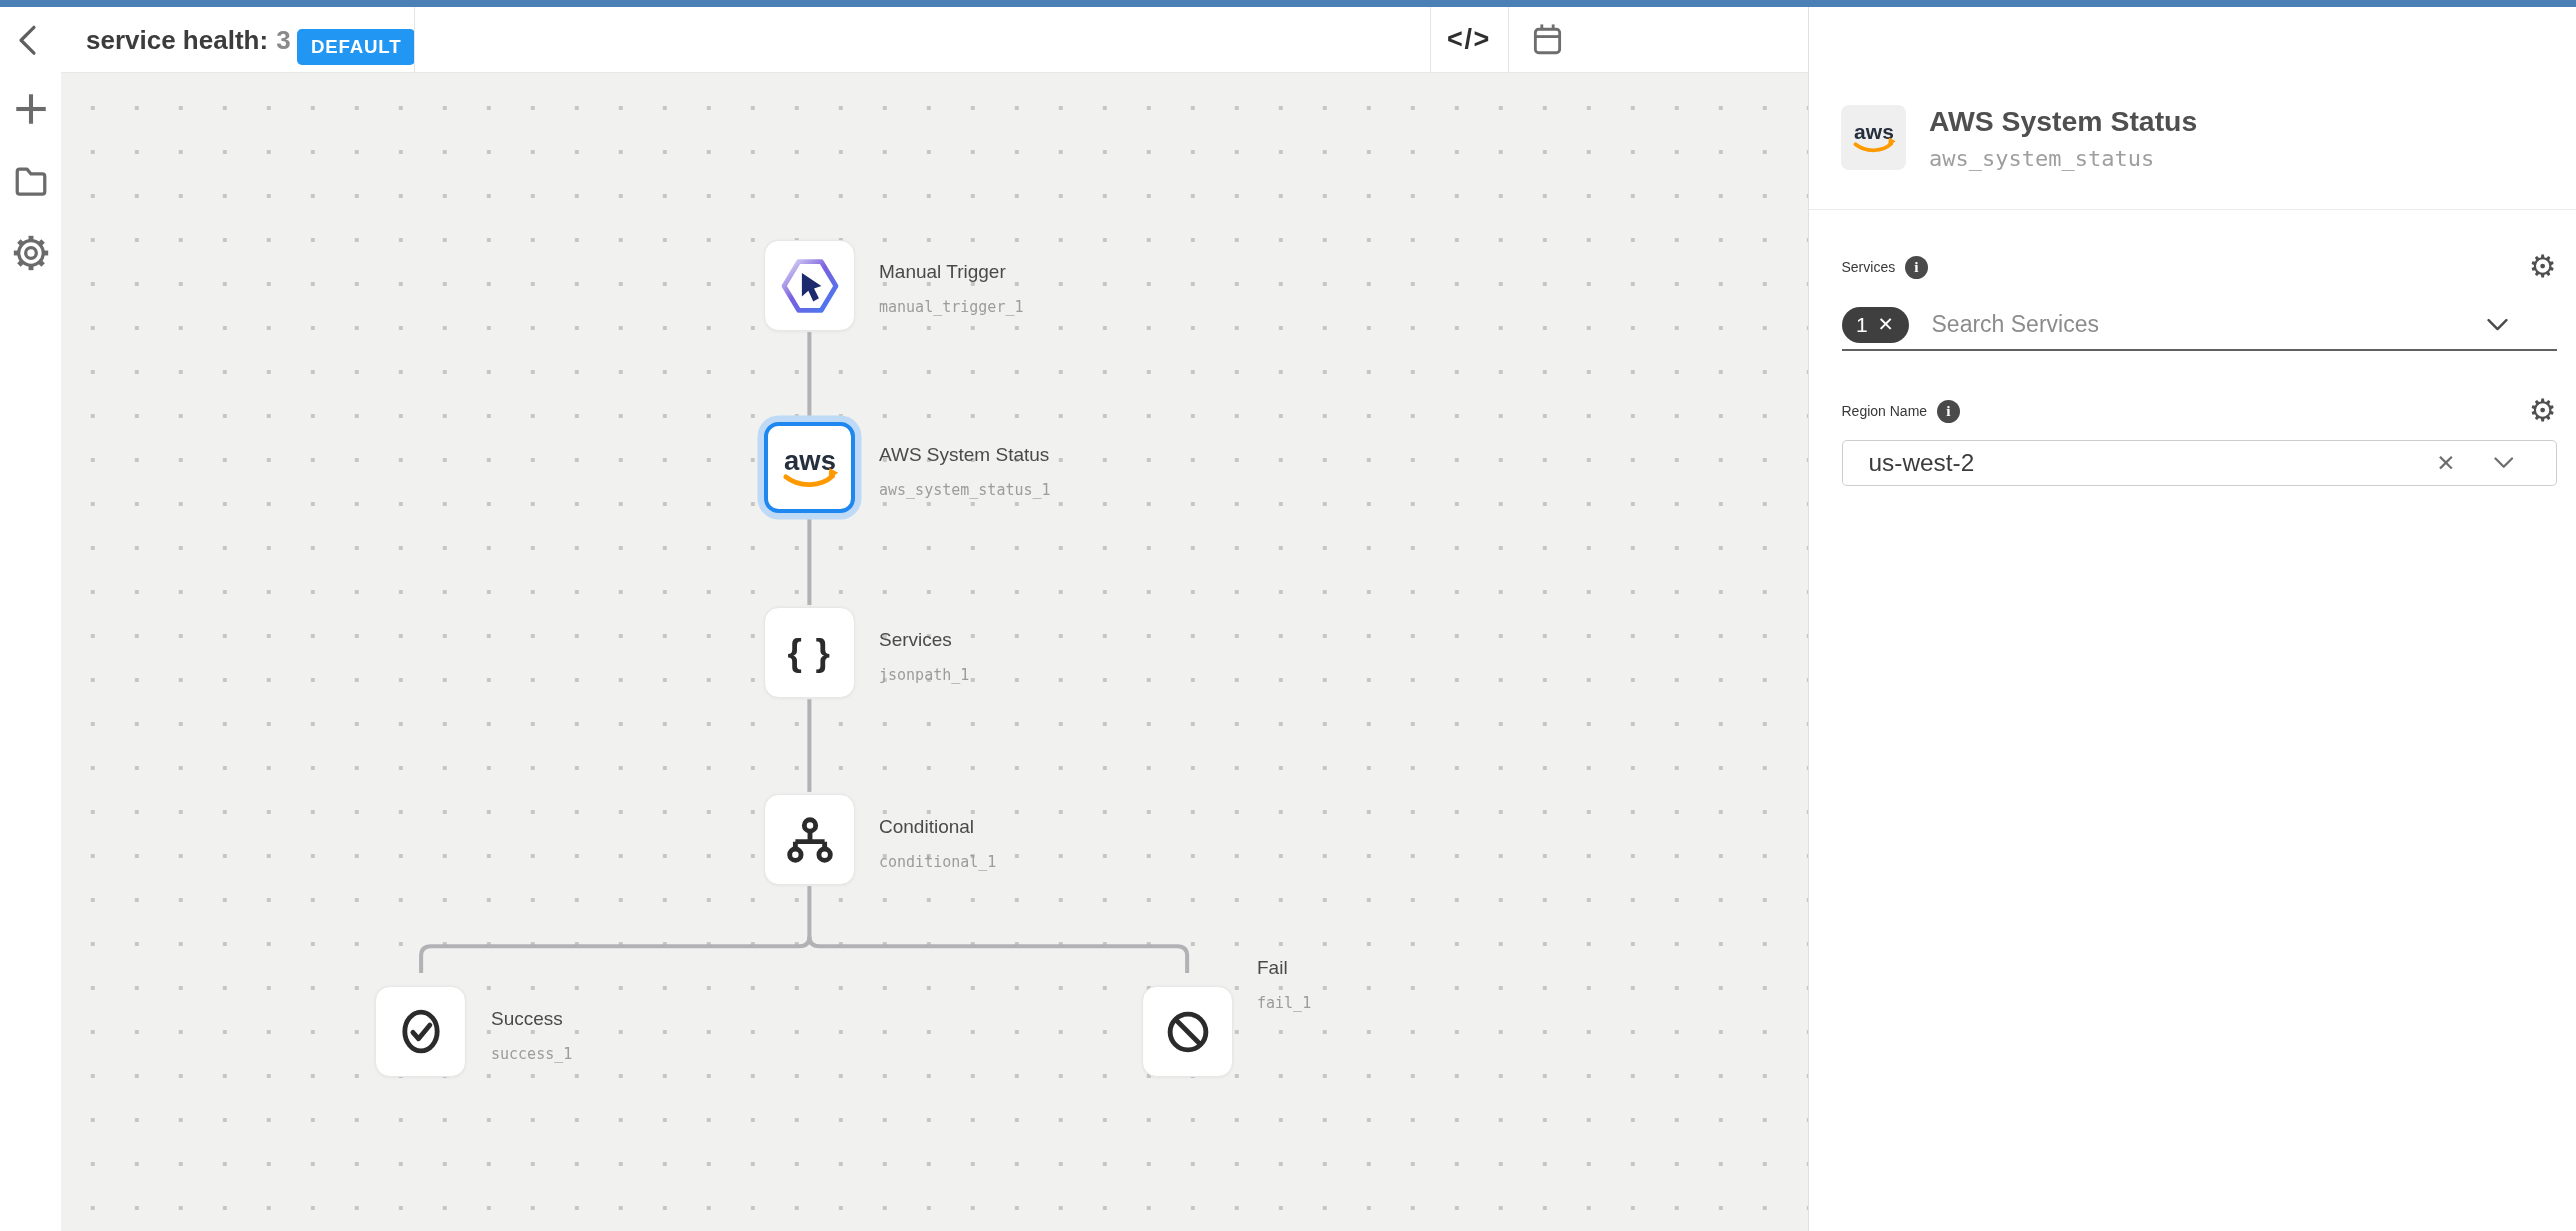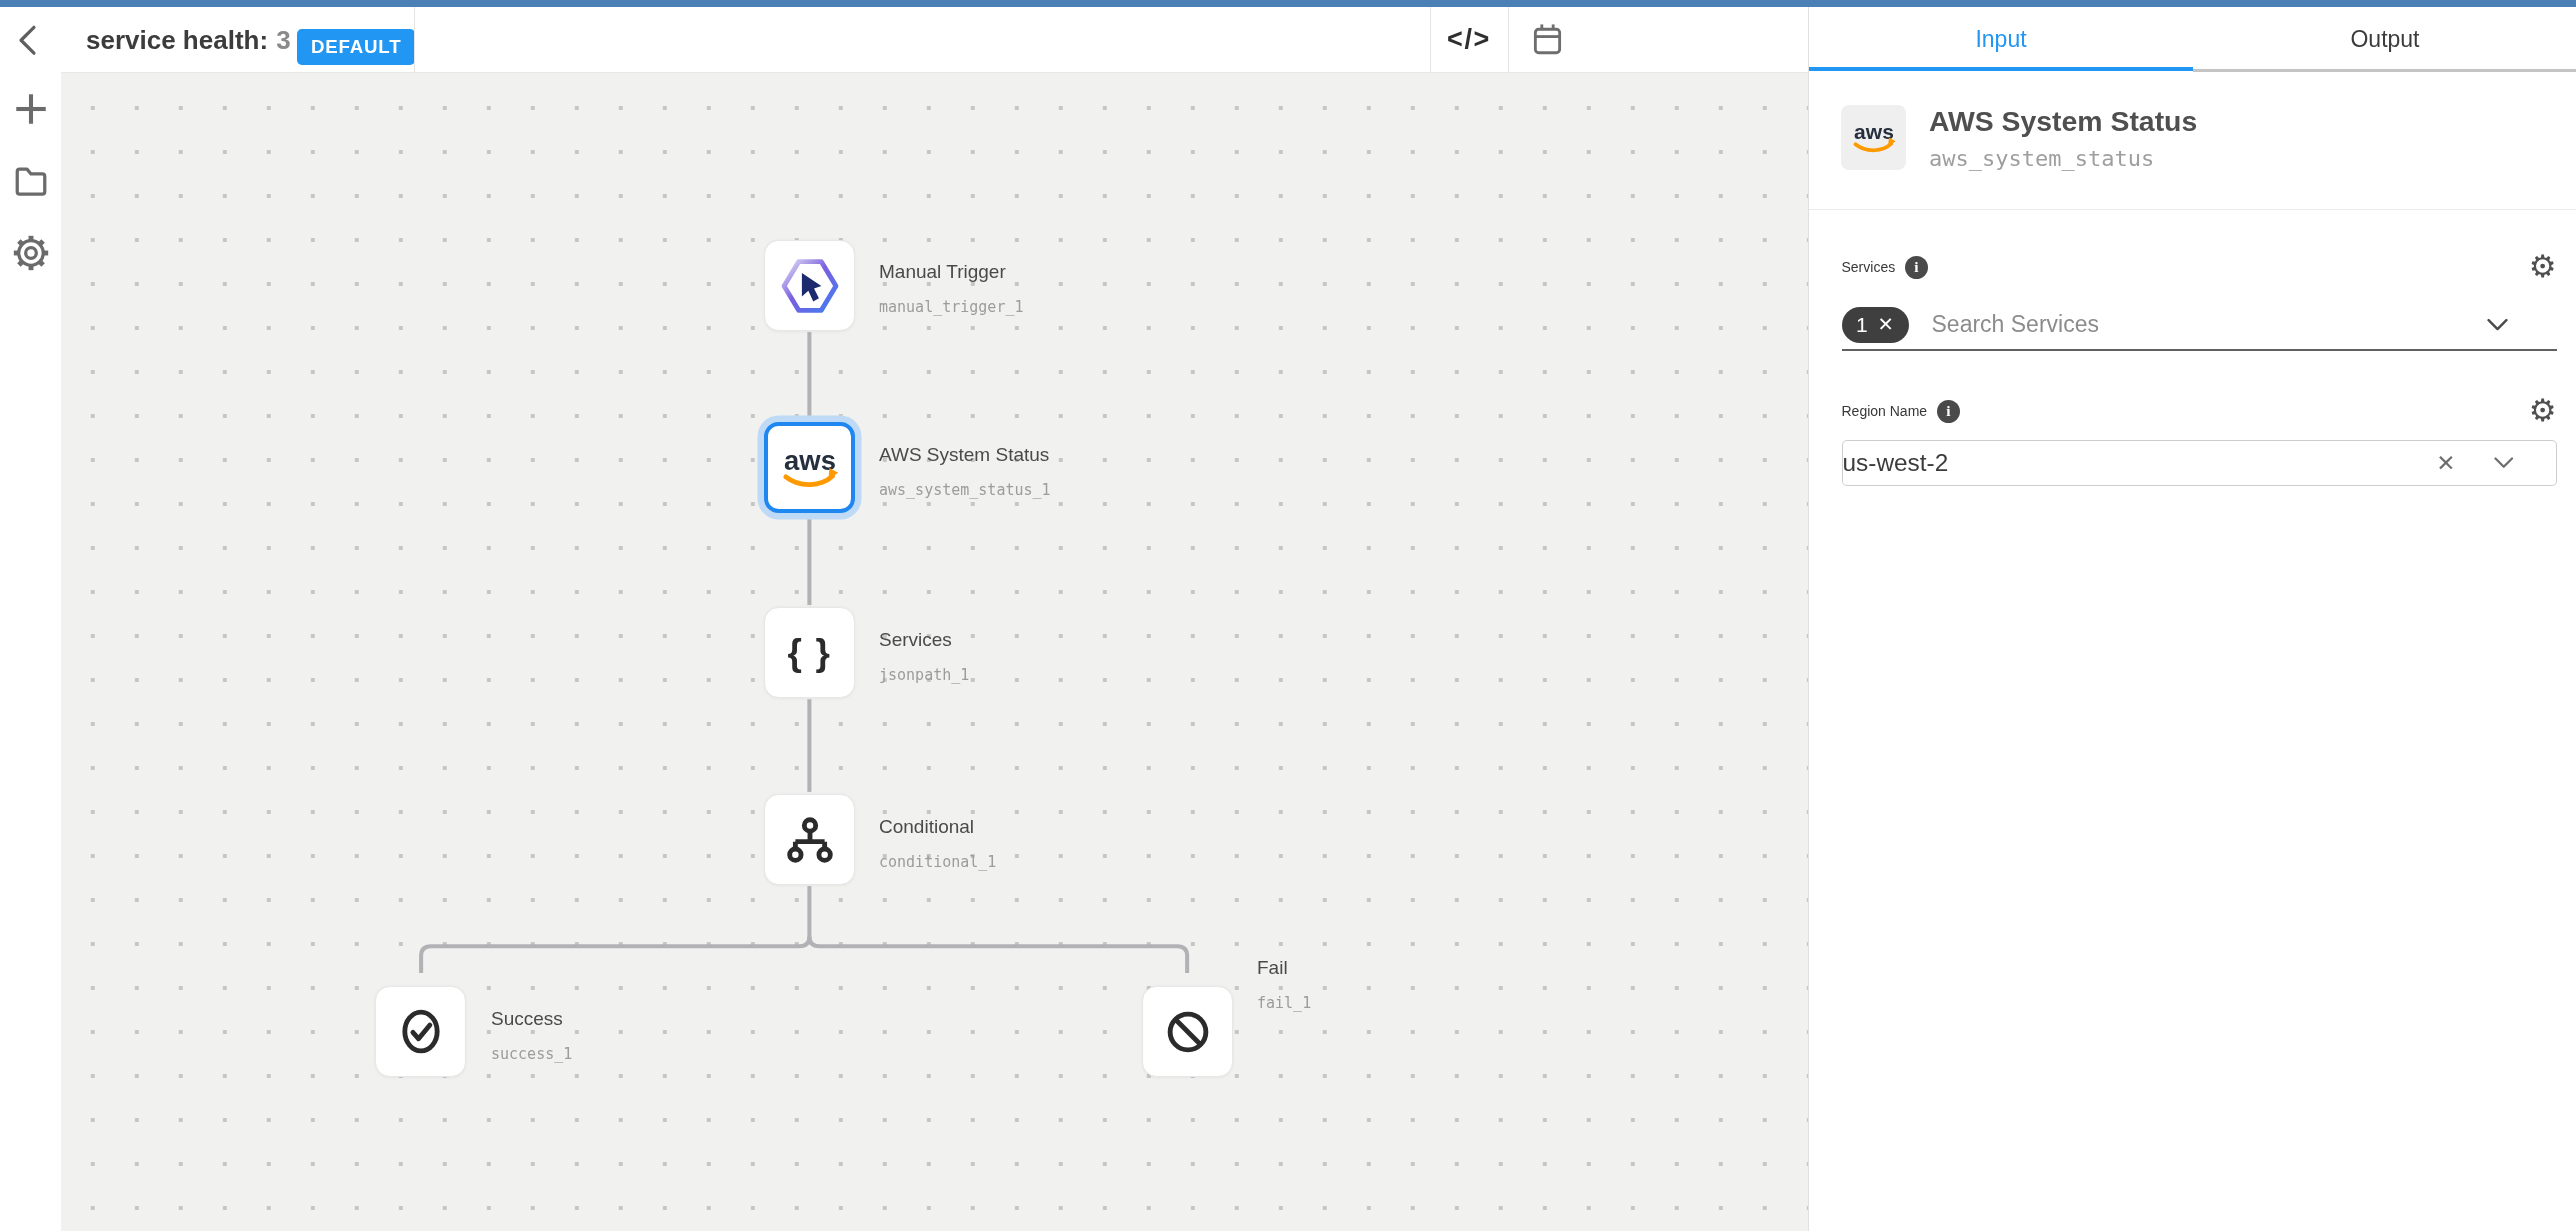--- a/index.html
+++ b/index.html
@@ -64,21 +64,21 @@
   .select-underline { position:absolute; left:32.5px; top:294px; width:715px; height:50px; border-bottom:2.4px solid #616161;
                       display:flex; align-items:center; cursor:pointer; }
   .count-chip { display:inline-flex; align-items:center; background:#3f3f3f; color:#fff; border-radius:18px; height:36px;
                 padding:0 14.6px; font-size:21px; gap:9.8px; cursor:pointer; }
   .chip-x { font-size:19.5px; }
   .select-placeholder { font-size:23px; color:#8c8c8c; margin-left:23px; }
   .chev { position:absolute; top:50%; transform:translateY(-50%); }
 
   .region-input { position:absolute; left:32.5px; top:433px; width:715px; height:46px; border:1.6px solid #cdcdcd; border-radius:4.9px;
                   background:#fff; display:flex; align-items:center; }
-  .region-value { border:none; outline:none; background:transparent; font-size:24.4px; color:#3c3c3c; width:569px;
+  .region-value { border:none; outline:none; background:transparent; font-size:24.4px; color:#3c3c3c; padding-left:26px; width:569px;
                   font-family:"Liberation Sans", sans-serif; }
   .clear-x { position:absolute; right:100px; top:50%; transform:translateY(-50%); font-size:23px; color:#6e6e6e; cursor:pointer; }
 </style>
 </head>
 <body>
 
 <div id="app">
   <div class="top-strip"></div>
 
   <div class="header">
@@ -222,26 +222,20 @@
         <line x1="17" y1="17" x2="47" y2="47" stroke="#2b2b2b" stroke-width="6"></line>
       </svg>
     </div>
     <div class="node-label" style="left:1196px;top:880px">
       <div class="node-title">Fail</div>
       <div class="node-id">fail_1</div>
     </div>
   </div>
 
   <div class="panel">
-    <div class="tabbar">
-      <div class="tab tab-input">Input</div>
-      <div class="tab tab-output">Output</div>
-      <div class="tab-underline-inactive"></div>
-      <div class="tab-underline-active"></div>
-    </div>
 
     <div class="panel-header">
       <div class="aws-chip">
         <svg width="52" height="39" viewBox="0 0 84 62">
           <text x="42" y="34" text-anchor="middle" font-family="Liberation Sans, sans-serif" font-size="34" font-weight="bold" fill="#252f3e">aws</text>
           <path d="M12 42 C30 56 56 54 70 41" fill="none" stroke="#f90" stroke-width="6" stroke-linecap="round"></path>
           <polygon points="66,31 77,37 65,45" fill="#f90"></polygon>
         </svg>
       </div>
       <div class="ph-text">

